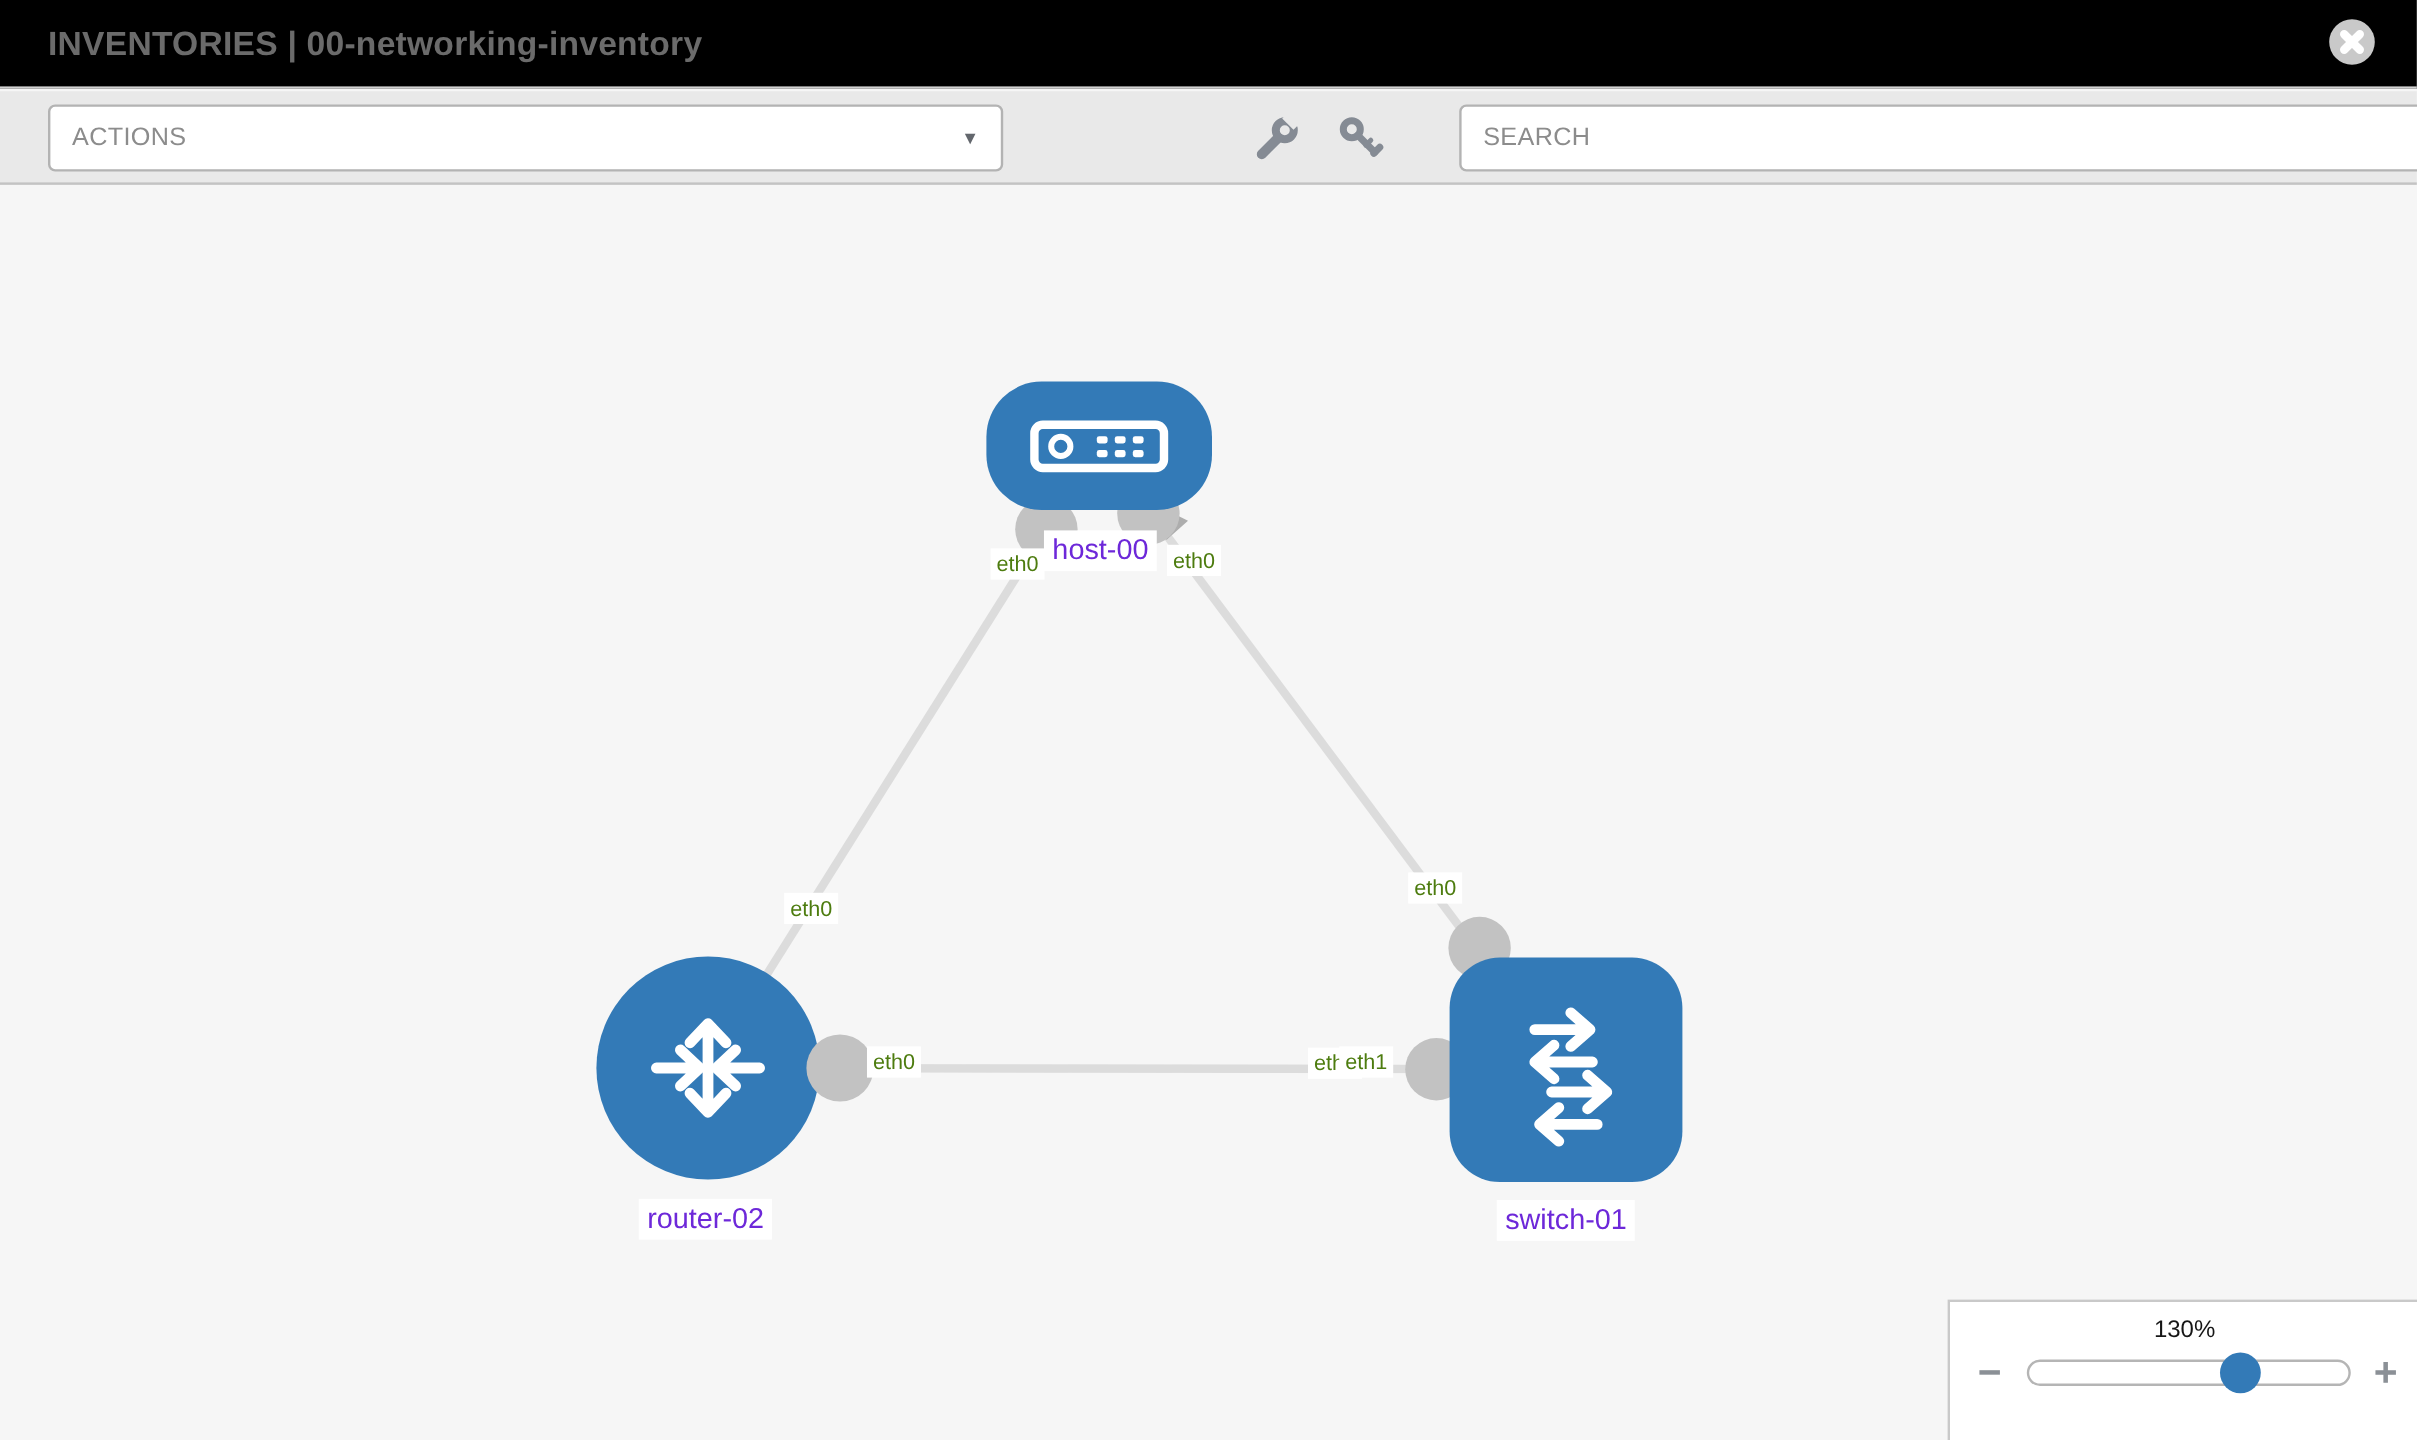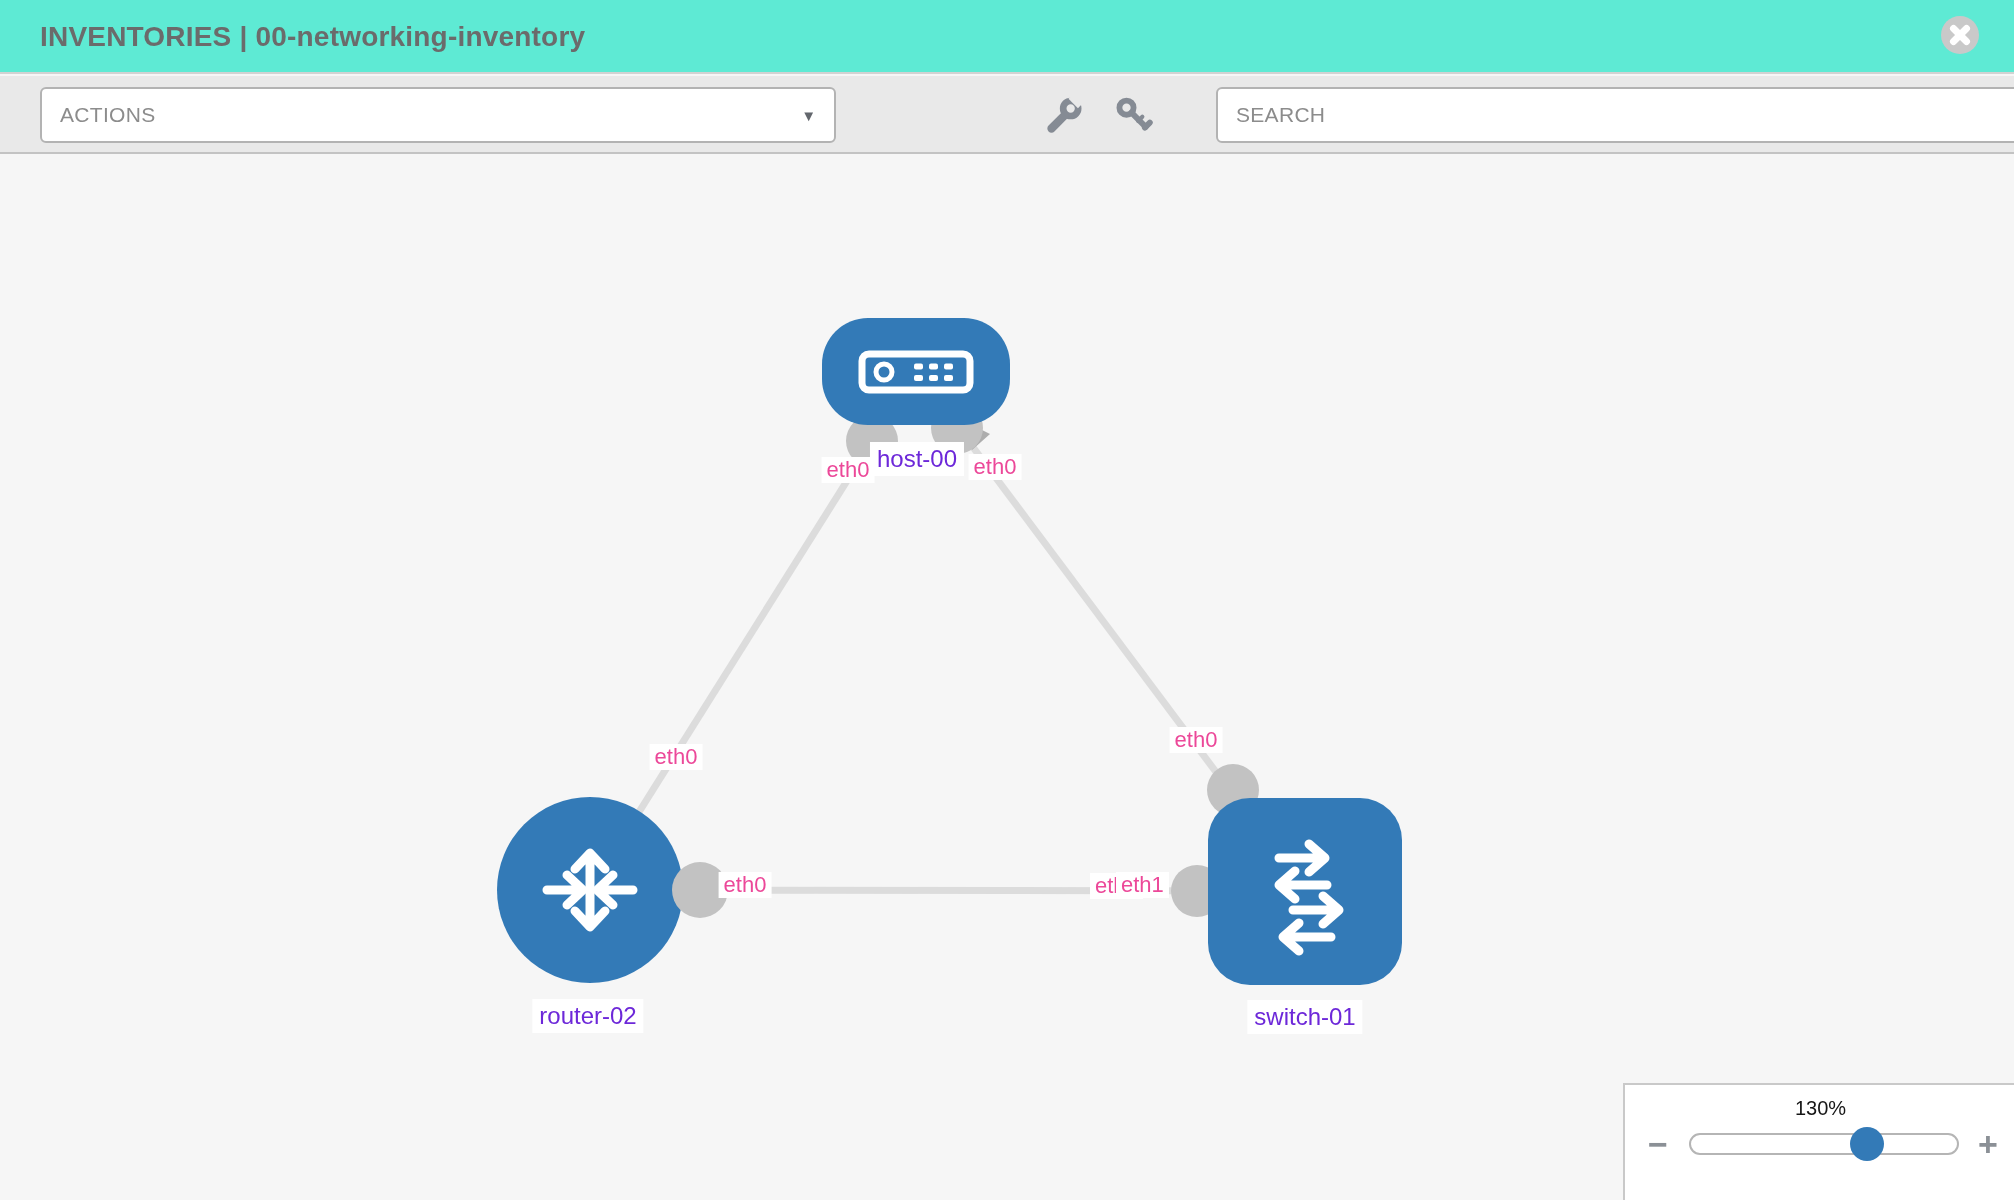--- a/index.html
+++ b/index.html
@@ -4,21 +4,21 @@
 <style>
   * { box-sizing: border-box; margin: 0; padding: 0; }
   html, body {
     width: 2014px; height: 1200px; overflow: hidden;
     font-family: "Liberation Sans", "DejaVu Sans", sans-serif;
     background: #f6f6f6;
   }
   
   .header {
     position: absolute; top: 0; left: 0; width: 2014px; height: 74px;
-    background: #5eead4; border-bottom: 2px solid #d2d2d2;
+    background: #000000; border-bottom: 2px solid #d2d2d2;
   }
   .header .title {
     position: absolute; left: 40px; top: 0; line-height: 74px;
     font-size: 28px; font-weight: 700; color: #6b6b6b; letter-spacing: 0.2px;
   }
   .close-btn {
     position: absolute; left: 1941px; top: 16px; width: 38px; height: 38px;
     border-radius: 50%; background: #c9c9c9; cursor: pointer;
     display: flex; align-items: center; justify-content: center;
   }
@@ -54,22 +54,22 @@
     display: flex; align-items: center; justify-content: center;
   }
   .node-host   { left: 822px;  top: 162px; width: 188px; height: 107px; border-radius: 46px; }
   .node-router { left: 497px;  top: 641px; width: 186px; height: 186px; border-radius: 50%; }
   .node-switch { left: 1208px; top: 642px; width: 194px; height: 187px; border-radius: 42px; }
   .port-top {
     position: absolute; z-index: 3; background: #c2c2c2; border-radius: 50%;
     left: 672px; top: 706px; width: 56px; height: 56px;
   }
   .chip {
-    position: absolute; background: #ffffff; color: #ec4899;
-    font-size: 22px; line-height: 24px; padding: 1px 5px; white-space: nowrap;
+    position: absolute; background: #ffffff; color: #4d7c0f;
+    font-size: 18px; line-height: 24px; padding: 1px 5px; white-space: nowrap;
   }
   .chip.if { z-index: 4; transform: translateX(-50%); }
   .chip.if-abs { z-index: 4; }
   .chip.if-over { z-index: 5; }
   .chip.node-label {
     z-index: 6; transform: translateX(-50%);
     font-size: 24px; line-height: 32px; padding: 1px 7px; color: #6d28d9;
   }
   .lbl-host    { left: 917px;  top: 286px; }
   .lbl-router  { left: 588px;  top: 843px; }

